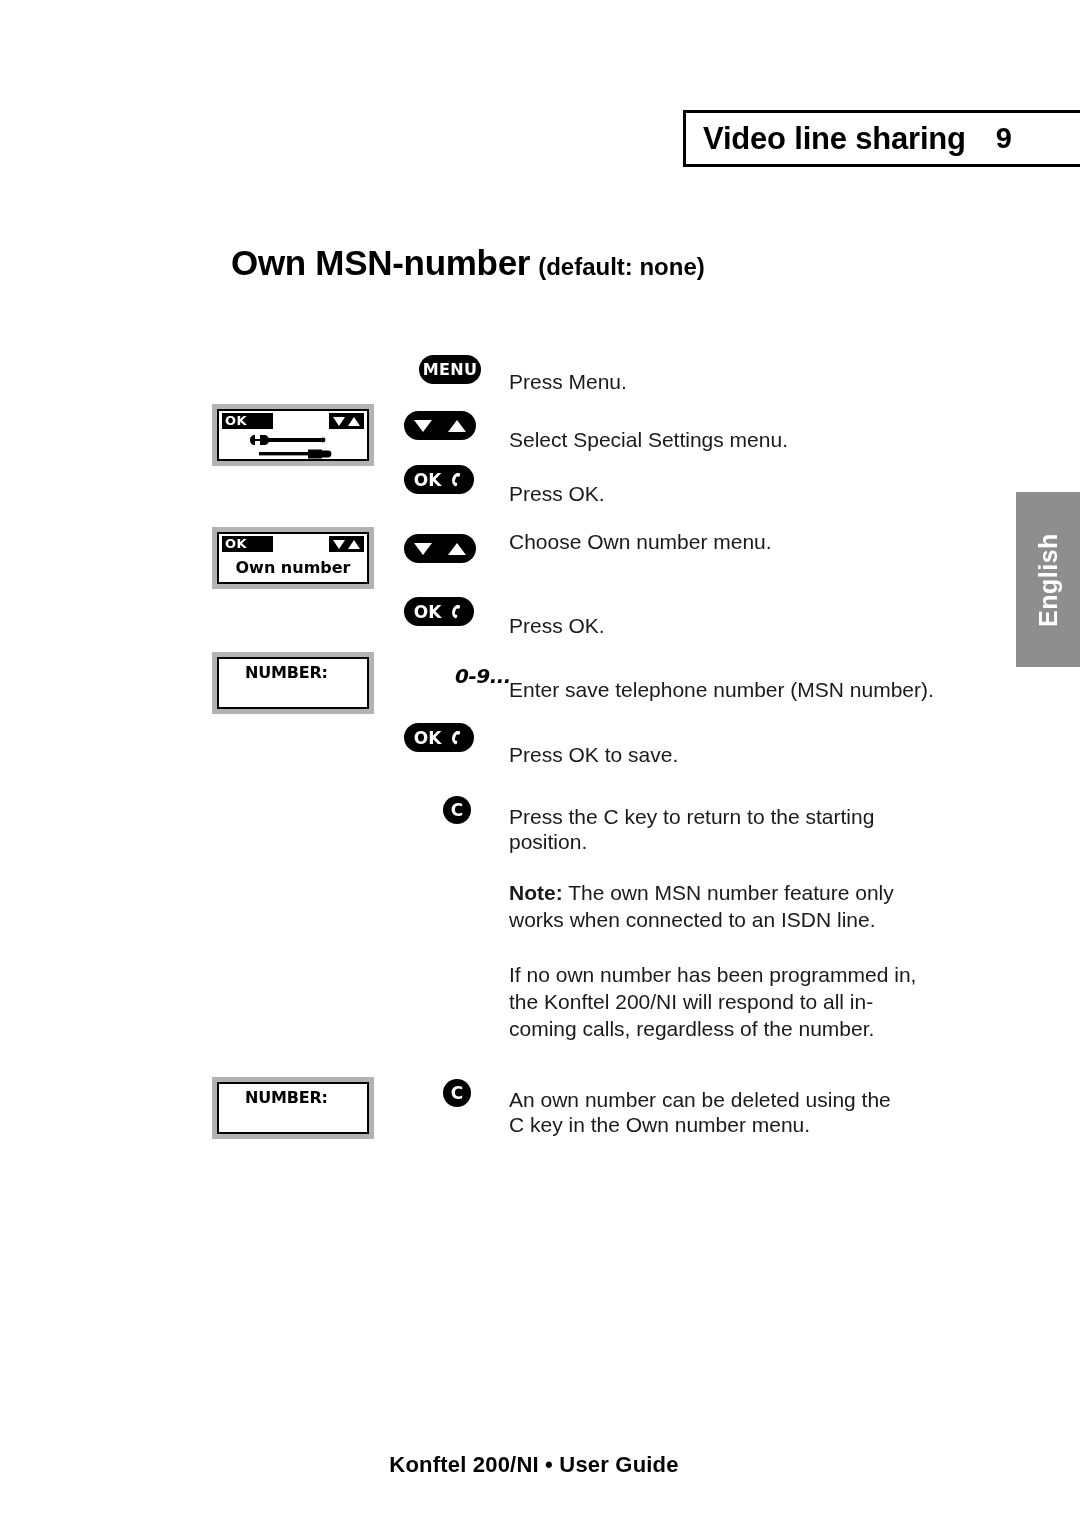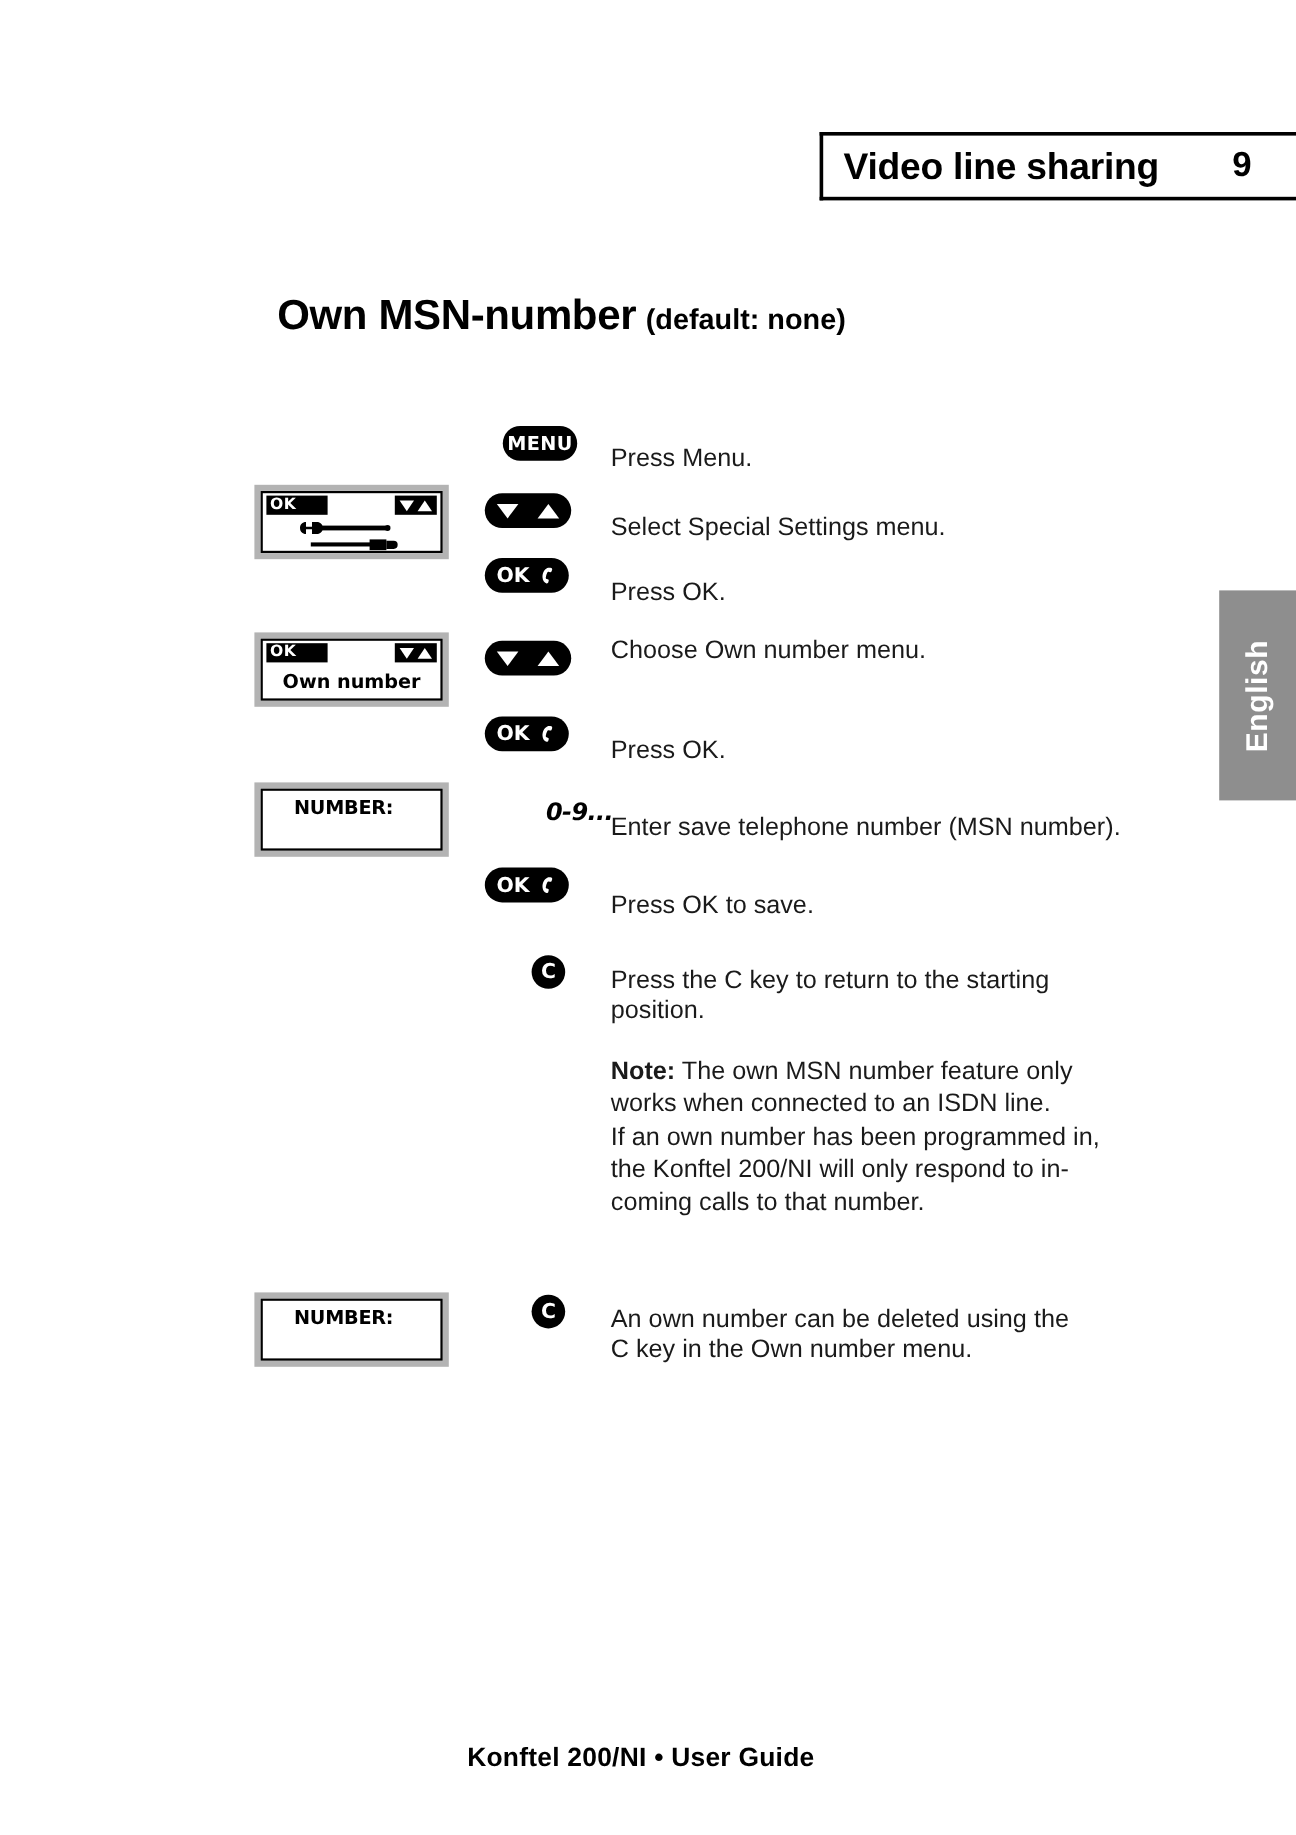--- a/index.html
+++ b/index.html
@@ -23,21 +23,20 @@
     left: 683px;
     top: 110px;
     width: 397px;
     height: 57px;
     border: 3px solid #000;
     border-right: none;
     box-sizing: border-box;
     background: #fff;
     display: flex;
     align-items: center;
-    gap: 31px;
   }
   .page-header .hdr-title {
     font-size: 31px;
     font-weight: bold;
     letter-spacing: -0.2px;
     margin-left: 17px;
     white-space: nowrap;
   }
   .page-header .hdr-chapter {
     font-size: 29px;
@@ -380,21 +379,22 @@
   </div>
   <div class="instr" style="top:730px;">Press OK to save.</div>
 
   <div class="key key-c" style="left:443px; top:796px;">
     <span>C</span>
   </div>
   <div class="instr" style="top:792px; width:400px;">Press the C key to return to the starting position.</div>
 
   <div class="note-block" style="top:879px;">
     <span style="font-weight:bold;">Note:</span><span> The own MSN number feature only works when connected to an ISDN line.</span><br>
-    <span>If an own number has been programmed in, the Konftel 200/NI will only respond to in-coming calls to that number.</span><br>
+    <br>
+    <span>If no own number has been programmed in, the Konftel 200/NI will respond to all in-coming calls, regardless of the number.</span>
   </div>
 
   <div class="lcd" style="top:1082px;">
     <div class="lcd-inner">
       <div class="lcd-text-left">NUMBER:</div>
     </div>
   </div>
 
   <div class="key key-c" style="left:443px; top:1079px;">
     <span>C</span>

